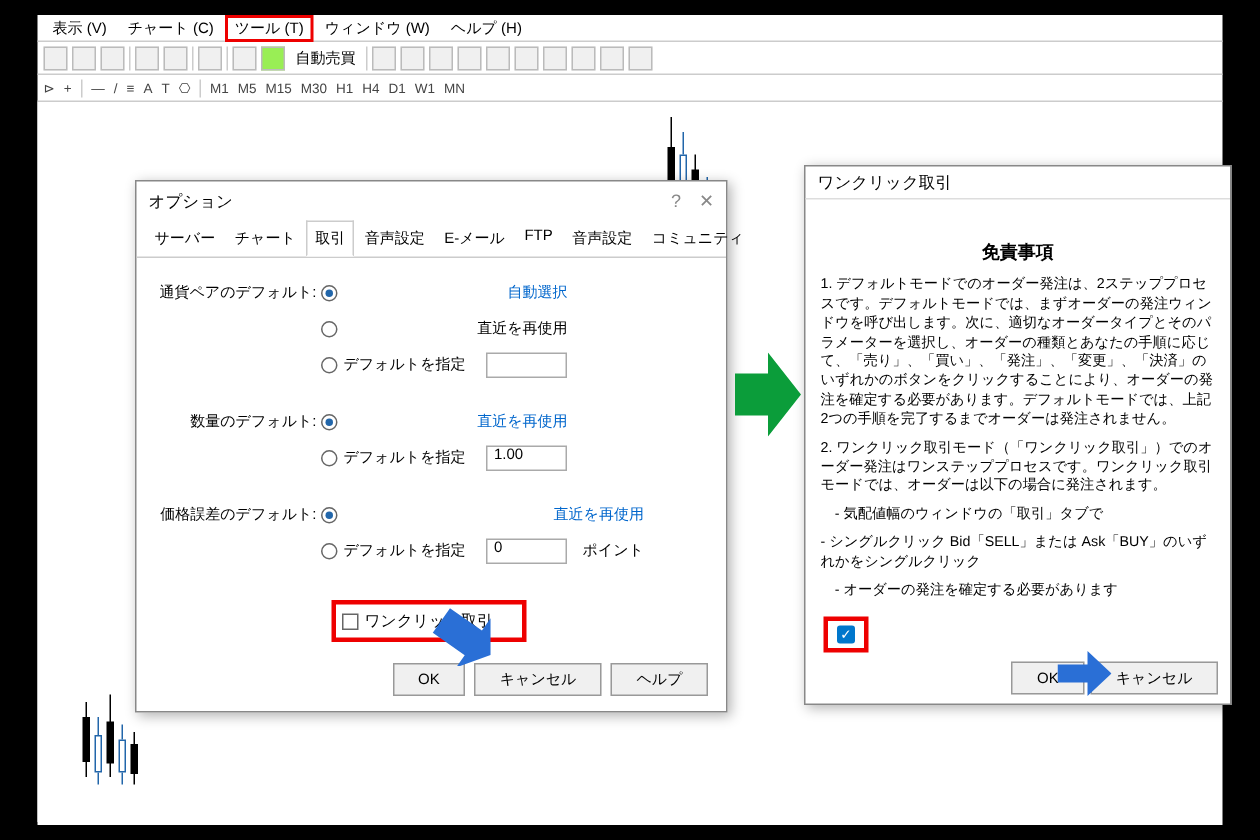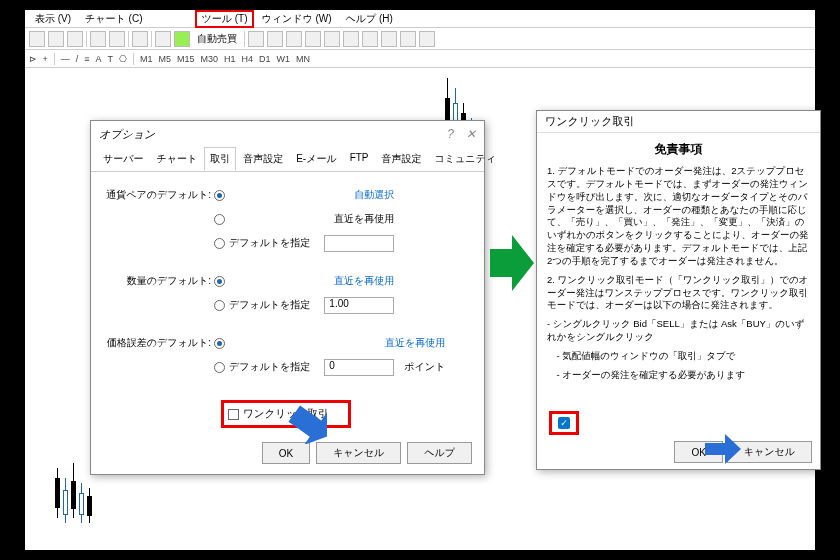--- a/index.html
+++ b/index.html
@@ -2,67 +2,67 @@
 <html><head>
 <meta charset="utf-8">
 <style>
   * { box-sizing: border-box; margin: 0; padding: 0; font-family: "Meiryo", "MS Gothic", sans-serif; }
   body { width: 840px; height: 560px; background: #000; position: relative; overflow: hidden; }
   .stage { position: absolute; left: 25px; top: 10px; width: 790px; height: 540px; background: #fff; }
   
   
   .menubar { height: 18px; border-bottom: 1px solid #ccc; display: flex; font-size: 10px; padding-left: 4px; align-items: center; gap: 2px; }
   .menubar span { padding: 1px 6px; }
-  .menubar .hl { border: 2px solid #e00; padding: 0 4px; margin-left: 45px; }
+  .menubar .hl { border: 2px solid #e00; padding: 0 4px; }
   
   .toolbar { height: 22px; border-bottom: 1px solid #ccc; display: flex; align-items: center; gap: 3px; padding-left: 4px; }
   .toolbar .ico { width: 16px; height: 16px; background: #f0f0f0; border: 1px solid #bbb; display: inline-block; }
   .toolbar .sep { width: 1px; height: 16px; background: #ccc; }
   .toolbar .auto { font-size: 10px; padding: 0 4px; }
   
   .timebar { height: 18px; border-bottom: 1px solid #ccc; display: flex; align-items: center; gap: 6px; padding-left: 4px; font-size: 9px; color: #444; }
   .timebar .sep2 { width: 1px; height: 12px; background: #ccc; }
   
   .chart-area { position: absolute; left: 0; top: 58px; width: 460px; height: 480px; background: #fff; overflow: hidden; }
   .candle { position: absolute; width: 4px; }
   .candle .wick { position: absolute; left: 2px; width: 1px; background: #000; }
   .candle .body { position: absolute; left: 0; width: 5px; }
   .candle.up .body { background: #fff; border: 1px solid #26a; }
   .candle.up .wick { background: #26a; }
   .candle.down .body { background: #000; }
   
   
   .dlg-options { position: absolute; left: 65px; top: 110px; width: 395px; height: 355px; background: #fff; border: 1px solid #888; box-shadow: 2px 2px 8px rgba(0,0,0,0.3); font-size: 10.5px; }
-  .dlg-title { height: 26px; display: flex; align-items: center; justify-content: space-between; padding: 0 8px; font-size: 11px; font-style: italic; }
+  .dlg-title { height: 26px; display: flex; align-items: center; justify-content: space-between; padding: 0 8px; font-size: 11px; }
   .dlg-title .ctrls { display: flex; gap: 12px; color: #888; font-size: 12px; }
   .dlg-tabs { display: flex; border-bottom: 1px solid #ccc; padding: 0 6px; font-size: 10px; gap: 1px; }
   .dlg-tabs span { padding: 4px 5px; border: 1px solid transparent; white-space: nowrap; }
   .dlg-tabs .active { border: 1px solid #ccc; border-bottom: 1px solid #fff; }
   .dlg-body { padding: 14px 12px 8px 12px; }
   .field-group { margin-bottom: 14px; }
   .field-label { display: inline-block; width: 108px; text-align: right; vertical-align: top; padding-top: 2px; font-size: 10px; }
   .radios { display: inline-block; }
   .radio-row { display: flex; align-items: center; gap: 4px; margin-bottom: 6px; height: 18px; justify-content: space-between; }
   .radio { width: 11px; height: 11px; border: 1px solid #666; border-radius: 50%; display: inline-flex; align-items: center; justify-content: center; }
   .radio.checked::after { content: ""; width: 5px; height: 5px; background: #26a; border-radius: 50%; display: block; }
   .radio-label { font-size: 10px; }
   .radio-label.blue { color: #06c; }
-  .spin { display: inline-block; width: 70px; height: 17px; border: 1px solid #aaa; margin-left: 10px; font-size: 10px; padding: 0 4px; background: #fff; }
+  .spin { display: inline-block; width: 54px; height: 17px; border: 1px solid #aaa; margin-left: 10px; font-size: 10px; padding: 0 4px; background: #fff; }
   .unit { font-size: 10px; margin-left: 6px; }
   .oneclick-row { margin: 10px 0 0 114px; display: flex; align-items: center; gap: 4px; padding: 4px; }
   .oneclick-hl { border: 3px solid #e00; padding: 4px 20px 4px 4px; display: inline-flex; align-items: center; gap: 4px; }
   .chk { width: 11px; height: 11px; border: 1px solid #666; display: inline-block; }
   .dlg-buttons { position: absolute; bottom: 10px; right: 12px; display: flex; gap: 6px; }
   .dlg-buttons button { font-size: 10px; padding: 3px 16px; background: #f0f0f0; border: 1px solid #999; }
   
   
   .dlg-disc { position: absolute; left: 511px; top: 100px; width: 285px; height: 360px; background: #fff; border: 1px solid #888; box-shadow: 2px 2px 8px rgba(0,0,0,0.3); font-size: 10px; }
   .disc-title { height: 22px; padding: 3px 8px; font-size: 11px; border-bottom: 1px solid #ddd; }
   .disc-body { padding: 8px 10px; font-size: 9.5px; line-height: 1.35; }
-  .disc-body h3 { text-align: center; font-size: 12px; font-weight: bold; margin-bottom: 8px; }
+  .disc-body h3 { text-align: center; font-size: 12px; font-weight: bold; margin-bottom: 8px; margin-top: 19px; }
   .disc-body p { margin-bottom: 6px; }
   .disc-bottom { position: absolute; bottom: 6px; left: 8px; right: 8px; }
   .agree-row { display: flex; align-items: center; gap: 4px; padding: 4px; }
   .agree-hl { border: 3px solid #e00; padding: 3px 6px; display: inline-flex; align-items: center; gap: 4px; }
   .chk-blue { width: 12px; height: 12px; background: #07c; border-radius: 2px; display: inline-flex; align-items: center; justify-content: center; color: #fff; font-size: 9px; }
   .disc-buttons { display: flex; gap: 4px; justify-content: flex-end; margin-top: 2px; }
   .disc-buttons button { font-size: 10px; padding: 3px 16px; background: #f0f0f0; border: 1px solid #999; }
   
   
   .arrow-green { position: absolute; left: 465px; top: 225px; width: 44px; height: 56px; }
@@ -256,22 +256,22 @@
       <button>ヘルプ</button>
     </div>
   </div>
 
   <div class="dlg-disc">
     <div class="disc-title">ワンクリック取引</div>
     <div class="disc-body">
       <h3>免責事項</h3>
       <p>1. デフォルトモードでのオーダー発注は、2ステッププロセスです。デフォルトモードでは、まずオーダーの発注ウィンドウを呼び出します。次に、適切なオーダータイプとそのパラメーターを選択し、オーダーの種類とあなたの手順に応じて、「売り」、「買い」、「発注」、「変更」、「決済」のいずれかのボタンをクリックすることにより、オーダーの発注を確定する必要があります。デフォルトモードでは、上記2つの手順を完了するまでオーダーは発注されません。</p>
       <p>2. ワンクリック取引モード（「ワンクリック取引」）でのオーダー発注はワンステッププロセスです。ワンクリック取引モードでは、オーダーは以下の場合に発注されます。</p>
+      <p>　- 気配値幅のウィンドウの「取引」タブで</p>
       <p>- シングルクリック Bid「SELL」または Ask「BUY」のいずれかをシングルクリック</p>
-      <p>　- 気配値幅のウィンドウの「取引」タブで</p>
       <p>　- オーダーの発注を確定する必要があります</p>
     </div>
     <div class="disc-bottom">
       <div class="agree-row">
         <div class="agree-hl">
           <span class="chk-blue">✓</span>
         </div>
       </div>
       <div class="disc-buttons">
         <button>OK</button>

